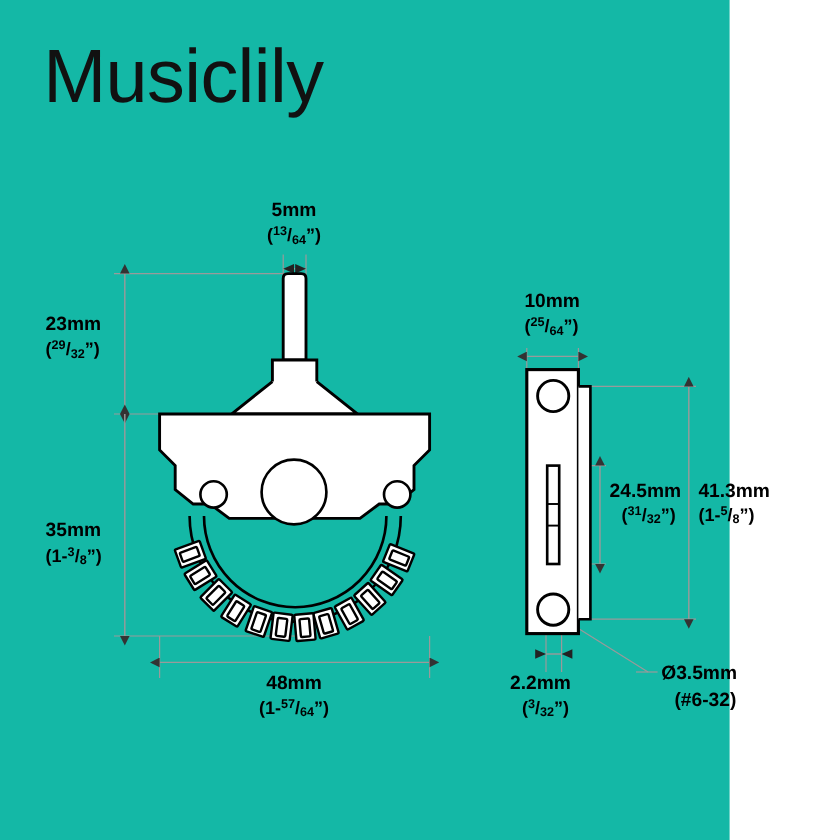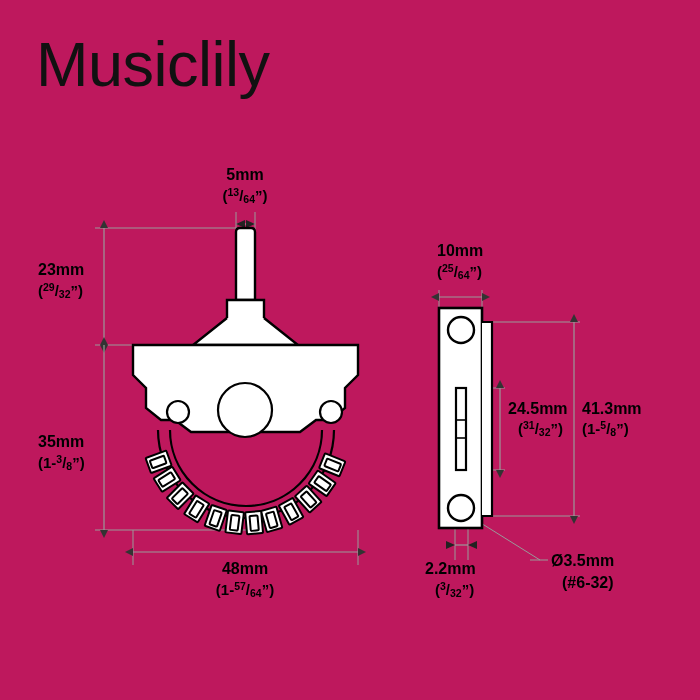--- a/index.html
+++ b/index.html
@@ -9,23 +9,23 @@
   }
   body {
     width: 700px;
     height: 700px;
     overflow: hidden;
     font-family: "Liberation Sans", sans-serif;
     color: #000000;
   }
   #page {
     position: relative;
-    width: 700px;
+    width: 608px;
     height: 700px;
-    background: #be185d;
+    background: #14b8a6;
   }
   #brand-logo {
     position: absolute;
     left: 36px;
     top: 33px;
     font-family: "Liberation Sans", sans-serif;
     font-size: 63px;
     font-weight: 400;
     letter-spacing: -0.5px;
     line-height: 1;

